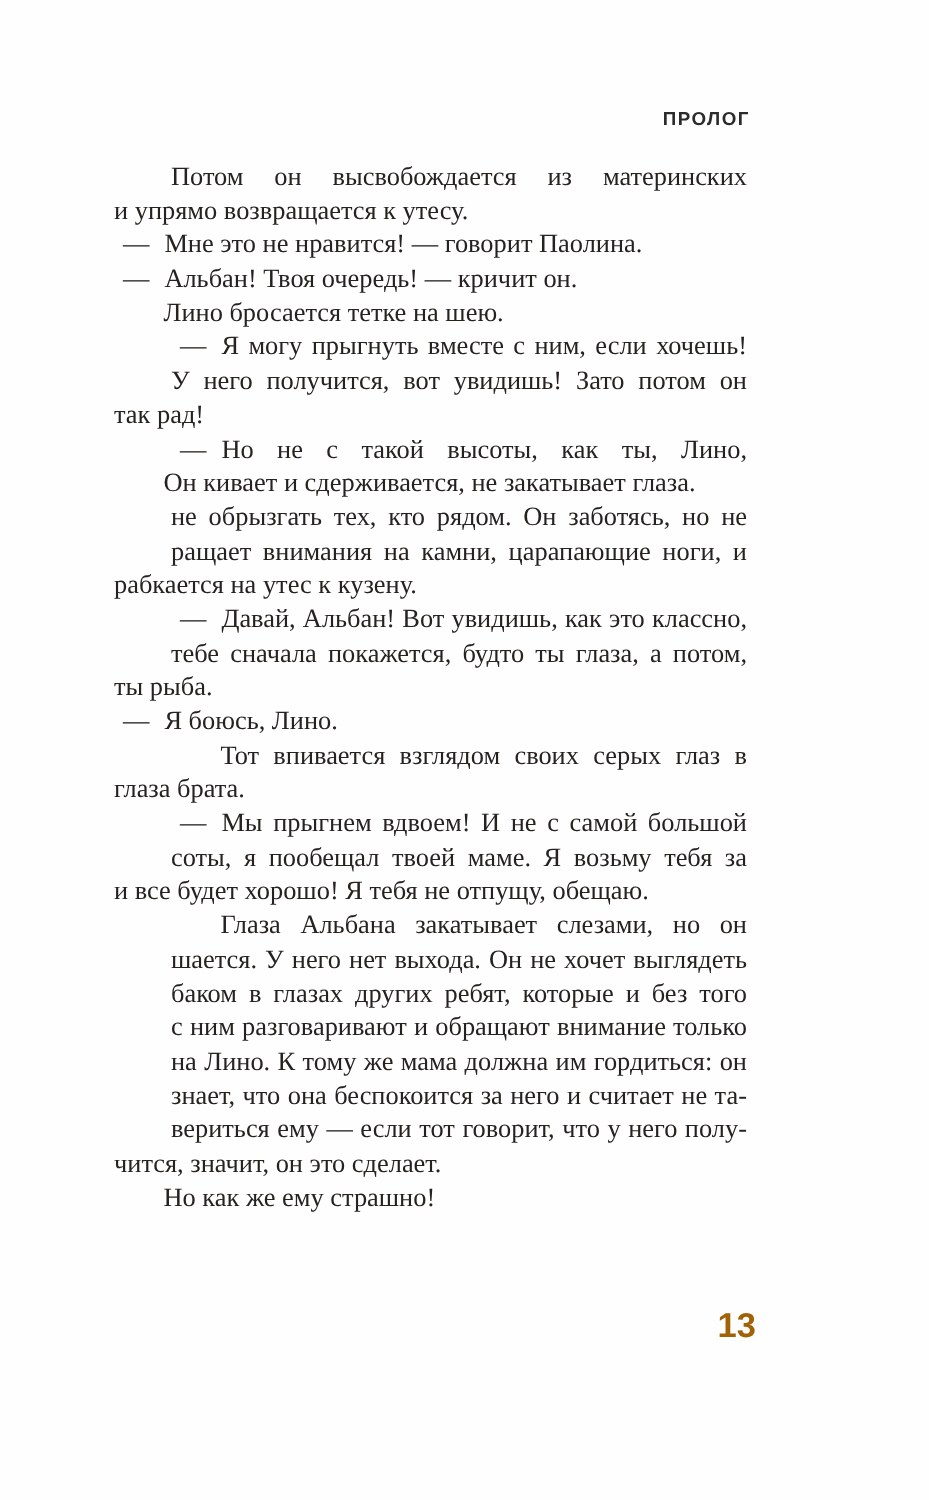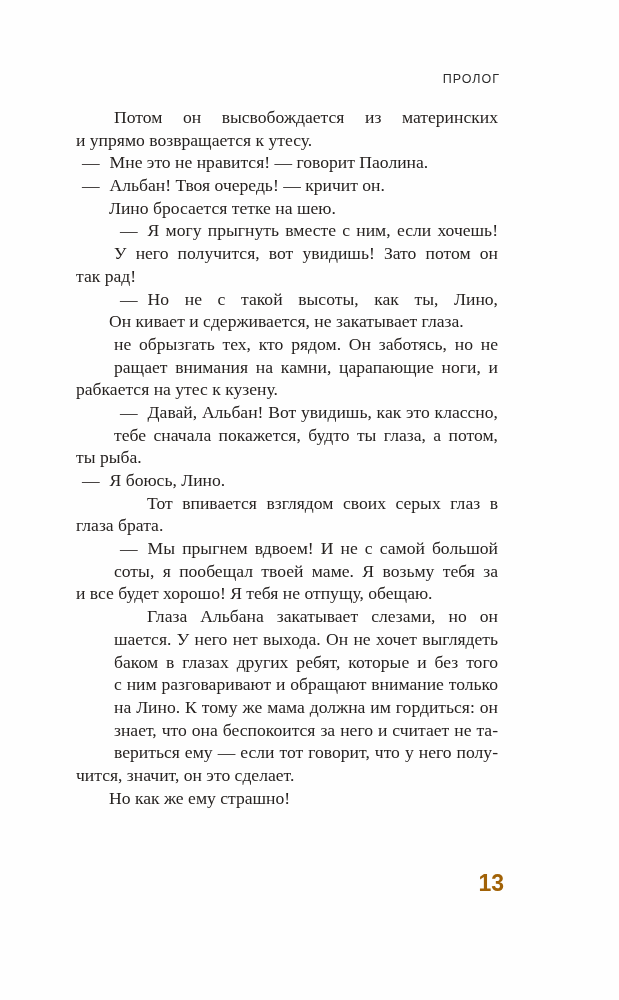--- a/index.html
+++ b/index.html
@@ -21,21 +21,21 @@
     height: 1000px;
     background: #fefefe;
   }
   .running-head {
     position: absolute;
     left: 76px;
     top: 72px;
     width: 424px;
     text-align: right;
     font-family: "Liberation Sans", sans-serif;
-    font-weight: normal;
+    font-weight: bold;
     font-size: 12.5px;
     letter-spacing: 1px;
     color: #2b2b2b;
   }
   .text-block {
     position: absolute;
     left: 76px;
     top: 106px;
     width: 422px;
     color: #262220;

